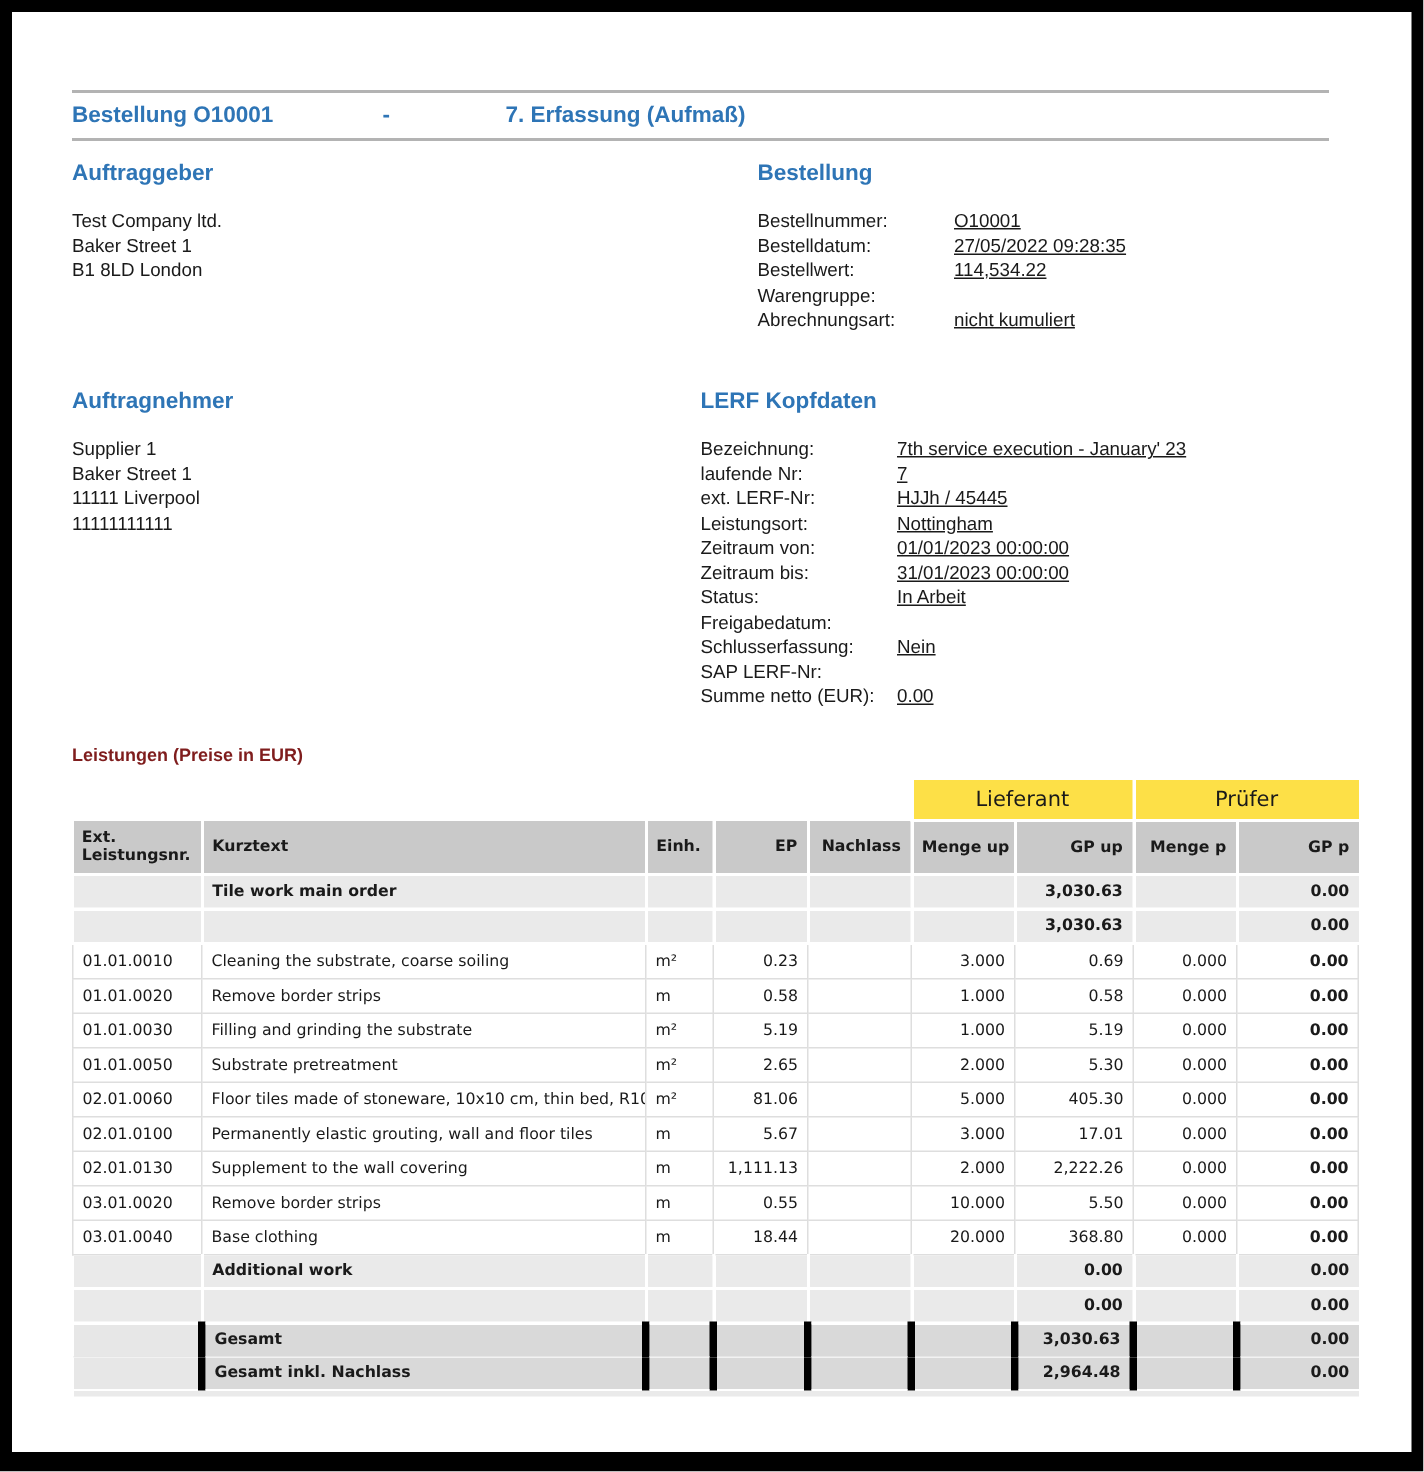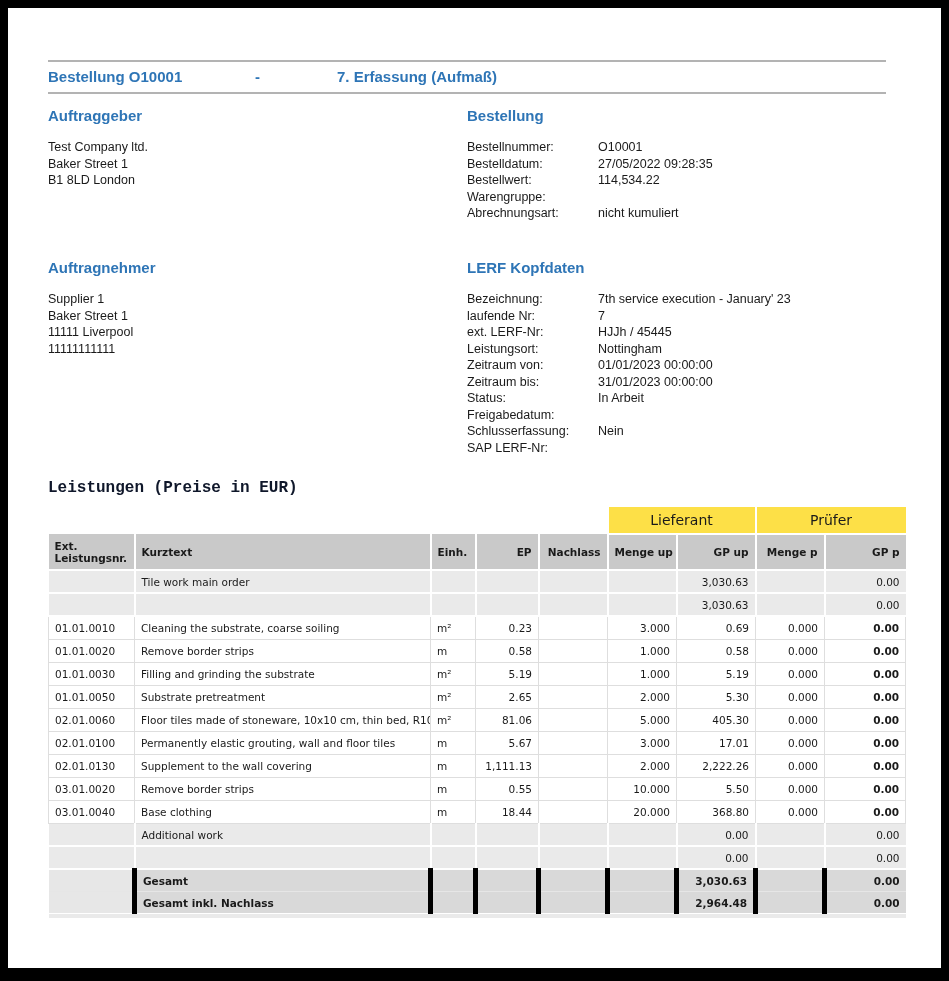--- a/index.html
+++ b/index.html
@@ -15,31 +15,31 @@
   .hr-rule{border:0;border-top:2px solid #b3b3b3;margin:0;width:838px;}
   .rule-top{margin-top:52px;}
   .doc-header{display:flex;align-items:center;width:838px;padding:6px 0 7px 0;}
   .doc-header span{color:#2e75b6;font-weight:bold;font-size:15px;}
   .h-order{width:207px;}
   .h-dash{width:82px;}
 
   
   .sections{margin-top:13px;}
   .sec-row{display:grid;grid-template-columns:419px auto;}
-  .sec-row-1{height:152px;}
+  .sec-row-1{height:152px;gap:38px;}
   .sec-heading{color:#2e75b6;font-weight:bold;font-size:15px;margin:0 0 15px 0;}
   .addr div{font-size:12.5px;line-height:16.5px;}
   .kv{display:flex;font-size:12.5px;line-height:16.5px;}
   .kv .k{width:131px;flex:none;}
-  .kv .v{white-space:pre;}
+  .kv .v{white-space:pre;text-decoration:underline;}
 
   
   .leist-heading{
-    color:#0f172a;font-weight:bold;font-size:16px;
-    font-family:Liberation Mono, monospace;
+    color:#7f1d1d;font-weight:bold;font-size:12px;
+    font-family:Liberation Sans, sans-serif;
     margin:23px 0 10px 0;
   }
   table.lt{
     border-collapse:collapse;table-layout:fixed;width:857px;
     font-family:"DejaVu Sans",sans-serif;font-size:10.5px;color:#1a1a1a;
   }
   table.lt td{padding:4px 6px;vertical-align:middle;white-space:nowrap;overflow:hidden;}
   
   tr.t-band td{background:#fff;border:0;height:18px;}
   tr.t-band td.band{
@@ -52,21 +52,21 @@
     border-left:2px solid #fff;border-bottom:2px solid #fff;
   }
   tr.t-cols td:first-child{border-left:0;white-space:normal;line-height:12px;}
   
   tr.t-item td{background:#fff;border:1px solid #dedede;height:14px;}
   
   tr.t-group td{
     background:#eaeaea;border-left:2px solid #fff;border-bottom:2px solid #fff;height:13px;
   }
   tr.t-group td:first-child{border-left:0;}
-  tr.t-group td.b{font-weight:normal;}
+  tr.t-group td.b{font-weight:bold;}
   
   tr.t-sum td{background:#d9d9d9;border-left:5px solid #000000;border-top:1px solid #e6e6e6;font-weight:bold;height:13px;}
   tr.t-sum td:first-child{background:#e7e7e7;border-left:0;}
   tr.t-nach td{background:#dedede;border-left:1px solid #eaeaea;border-top:1px solid #eaeaea;color:#4d4d4d;height:13px;}
   tr.t-nach td:first-child{background:#e9e9e9;border-left:0;}
   tr.t-foot td{background:#eaeaea;height:4px;padding:0;border-top:1px solid #fff;}
   
   .ar{text-align:right;}
   .al{text-align:left;}
   .bold{font-weight:bold;}
@@ -164,20 +164,24 @@
               <span class="k">Freigabedatum:</span>
               <span class="v"></span>
             </div>
           <div class="kv">
               <span class="k">Schlusserfassung:</span>
               <span class="v">Nein</span>
             </div>
           <div class="kv">
               <span class="k">SAP LERF-Nr:</span>
               <span class="v"></span>
+            </div>
+          <div class="kv">
+              <span class="k">Summe netto (EUR):</span>
+              <span class="v">0.00</span>
             </div>
         </div>
       </div>
     </div>
 
     <div class="leist-heading">Leistungen (Preise in EUR)</div>
 
     <table class="lt">
       <colgroup>
         <col style="width:86px">

